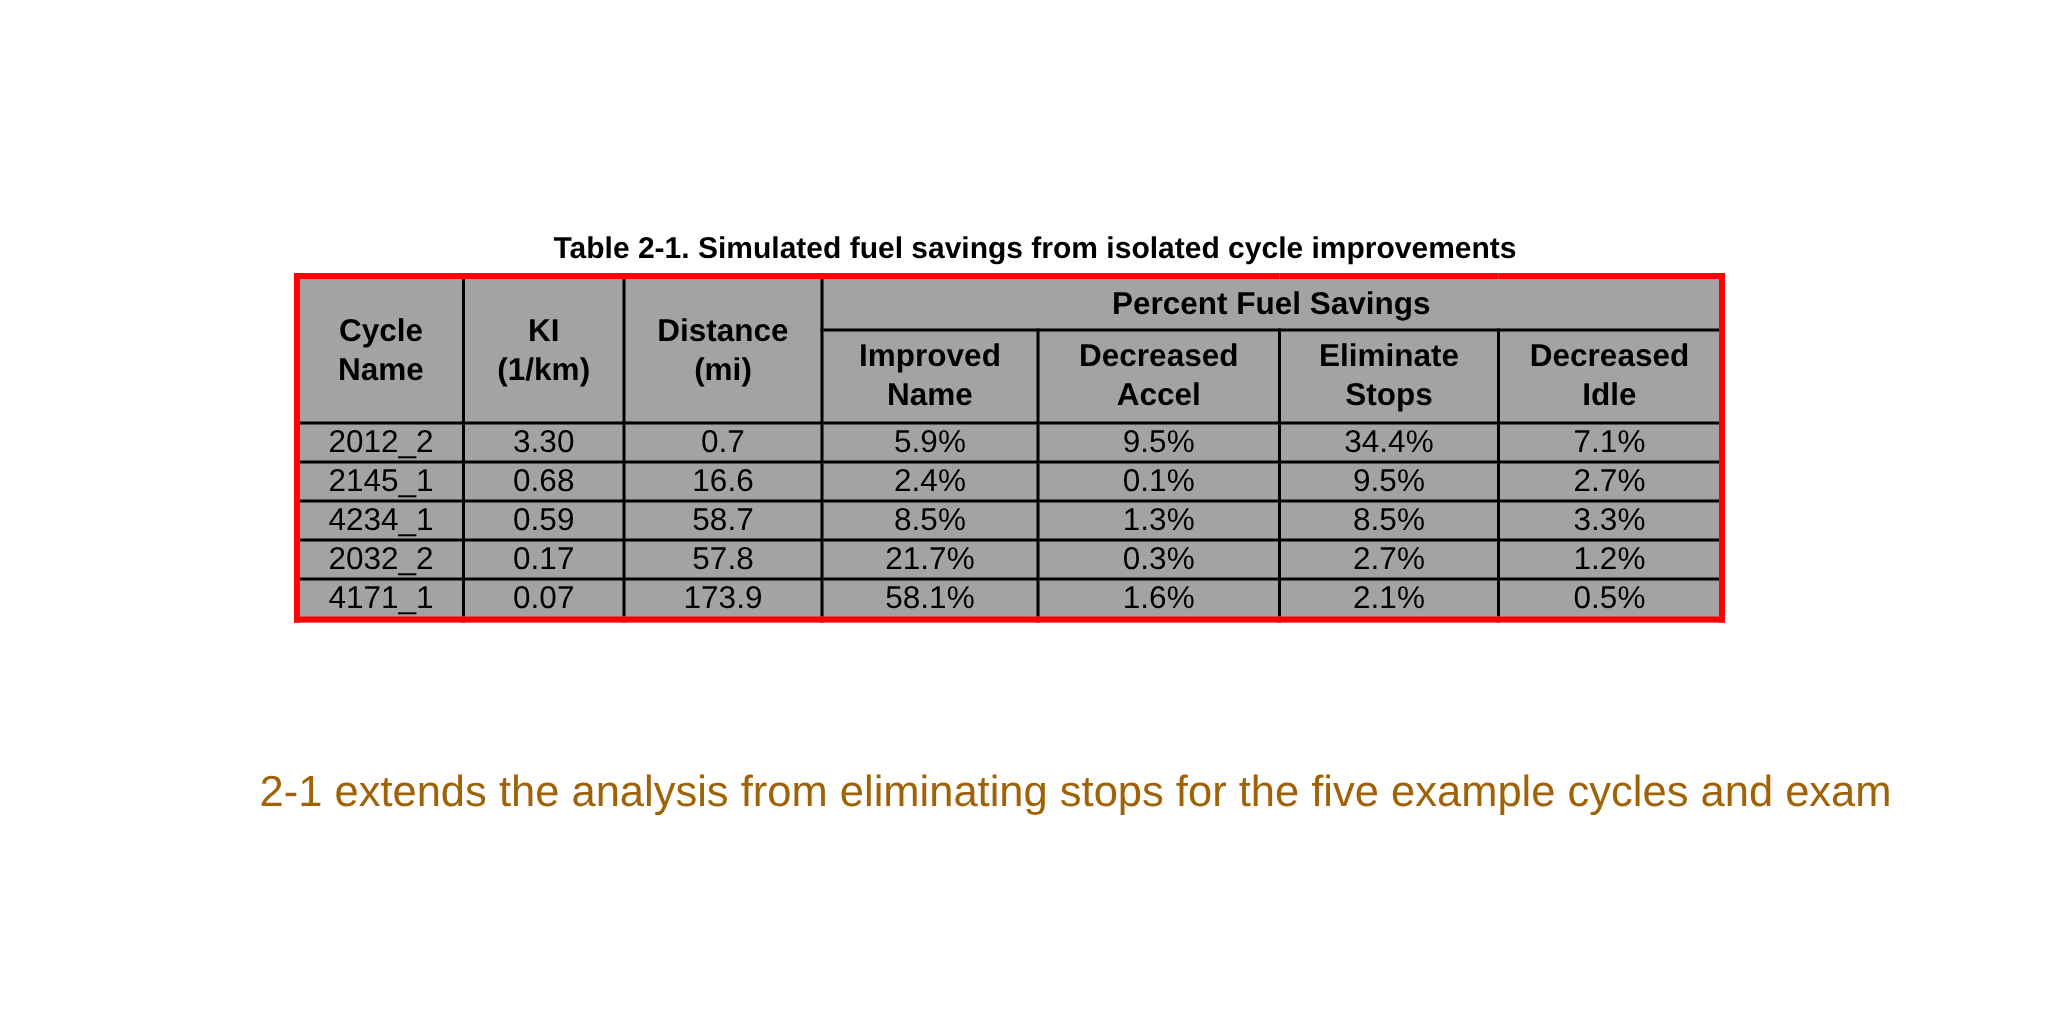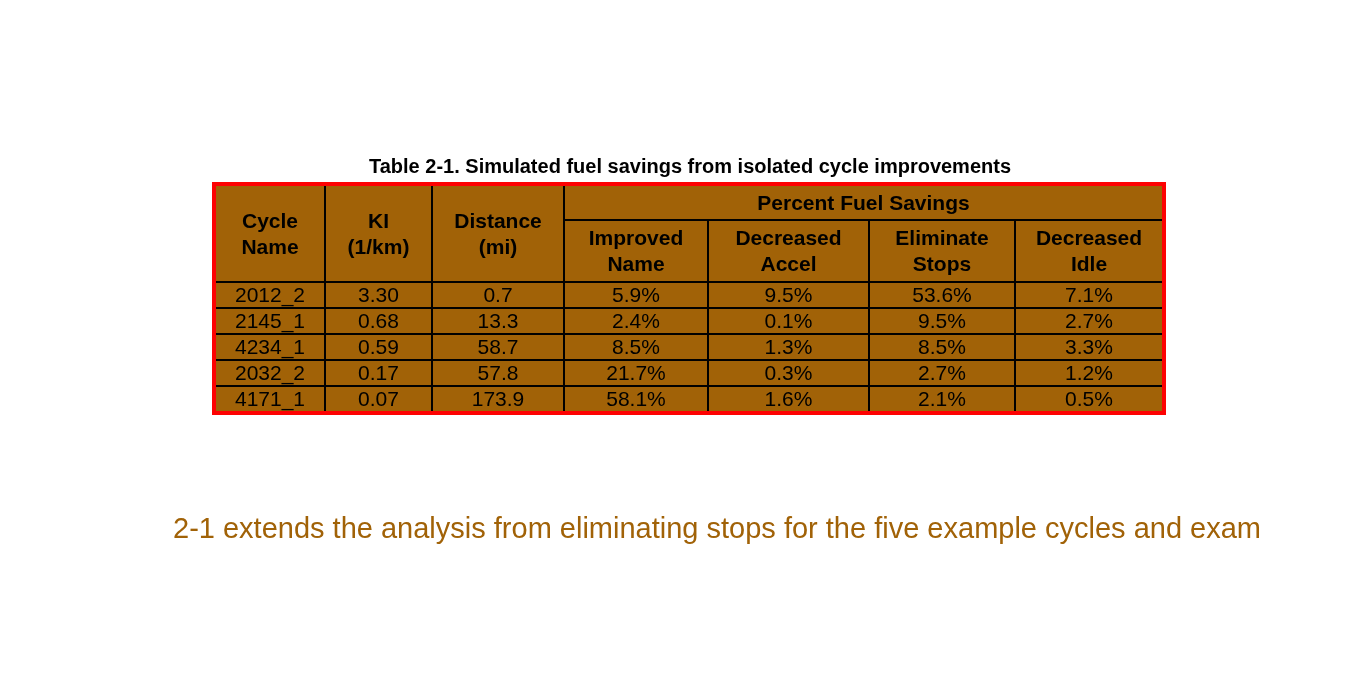--- a/index.html
+++ b/index.html
@@ -16,24 +16,24 @@
     left: 212px; top: 139px; width: 956px;
     text-align: center;
     font-weight: bold;
     font-size: 20px;
     letter-spacing: 0px;
     color: #000;
     margin-top: 16px;
   }
   table.fuel-table {
     position: absolute;
-    left: 212px; top: 182px;
+    left: 196px; top: 182px;
     border-collapse: collapse;
     table-layout: fixed;
-    background: #a16207;
+    background: #a3a3a3;
     border: 4px solid var(--table-border-color, #fd0202);
   }
   .fuel-table th, .fuel-table td {
     border: 2px solid var(--grid-color, #000000);
     text-align: center;
     vertical-align: middle;
     padding: 0;
     overflow: hidden;
   }
   .fuel-table th {
@@ -94,27 +94,27 @@
       <th>Decreased
 Idle</th>
     </tr>
 
     <tr class="data-row">
       <td>2012_2</td>
       <td>3.30</td>
       <td>0.7</td>
       <td>5.9%</td>
       <td>9.5%</td>
-      <td>53.6%</td>
+      <td>34.4%</td>
       <td>7.1%</td>
     </tr>
     <tr class="data-row">
       <td>2145_1</td>
       <td>0.68</td>
-      <td>13.3</td>
+      <td>16.6</td>
       <td>2.4%</td>
       <td>0.1%</td>
       <td>9.5%</td>
       <td>2.7%</td>
     </tr>
     <tr class="data-row">
       <td>4234_1</td>
       <td>0.59</td>
       <td>58.7</td>
       <td>8.5%</td>

